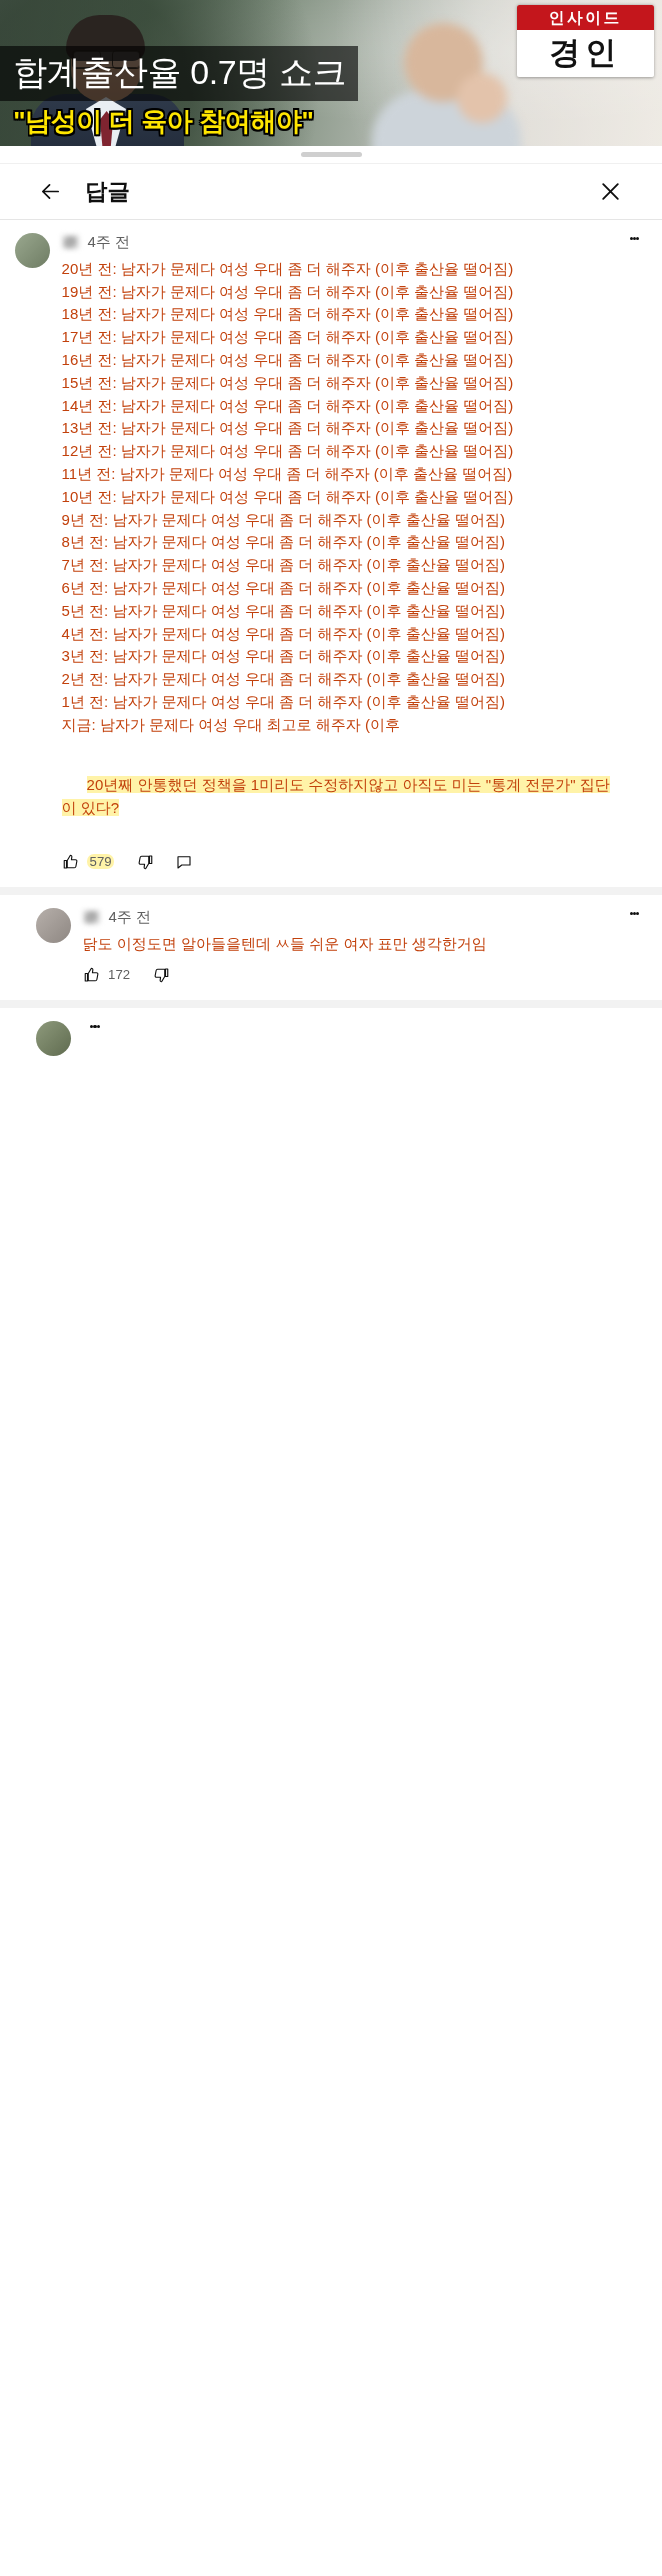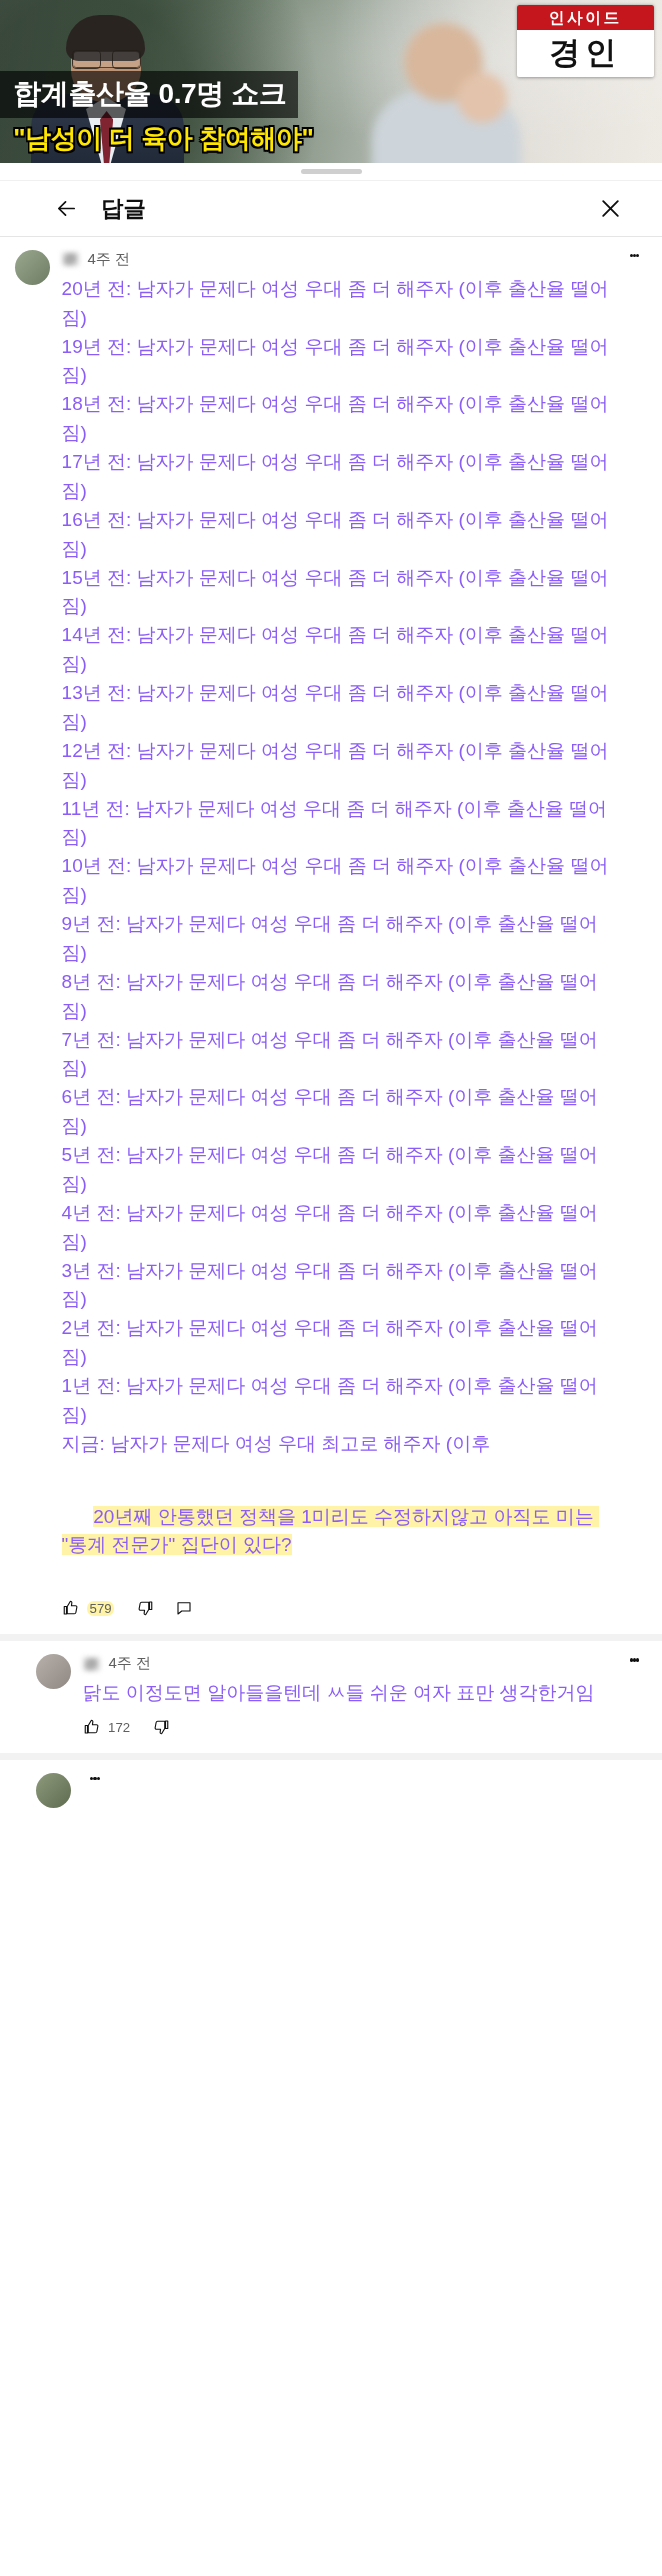--- a/index.html
+++ b/index.html
@@ -7,21 +7,21 @@
     width: 662px;
     background: #ffffff;
     font-family: "Liberation Sans", sans-serif;
   }
   body { width: 662px; }
 
   
   .video {
     position: relative;
     width: 662px;
-    height: 163px;
+    height: 146px;
     overflow: hidden;
     background: #737373;
   }
   .video-bg {
     position: absolute; inset: 0;
     background:
       radial-gradient(ellipse at 72% 35%, rgba(255,255,255,0.22), rgba(255,255,255,0) 55%),
       linear-gradient(100deg, #4c5b50 0%, #566a58 22%, #7d8d7c 40%, #aab2a8 58%, #d6d2ca 78%, #e7e2d9 100%);
   }
   .video-bg::after {
@@ -136,22 +136,22 @@
   
   .cap-wrap {
     position: absolute;
     left: 0; bottom: 3.3px;
     width: 100%;
   }
   .cap1 {
     display: inline-block;
     background: rgba(0,0,0,0.62);
     color: #ffffff;
-    font-size: 28px;
-    font-weight: bold;
+    font-size: 34px;
+    font-weight: normal;
     padding: 4.1px 11.6px 5px 13.2px;
     letter-spacing: -0.4px;
     white-space: nowrap;
     margin-top: 20px;
   }
   .cap2 {
     display: block;
     color: #ffe600;
     font-size: 26px;
     font-weight: bold;
@@ -179,21 +179,20 @@
     background: #cfcfcf;
   }
 
   
   .header {
     height: 55px;
     display: flex;
     align-items: center;
     padding: 0 34px;
     background: #ffffff;
-    margin-left: 16px;
   }
   .header .back {
     width: 33px; height: 33px;
     display: flex; align-items: center; justify-content: center;
     cursor: pointer;
   }
   .header .title {
     flex: 1;
     font-size: 22.4px;
     font-weight: bold;
@@ -235,23 +234,23 @@
     color: #606060;
     font-size: 12.4px;
     filter: blur(2.6px);
     background: #d7d7d7;
     border-radius: 2.5px;
     padding: 0 2.5px;
     white-space: nowrap;
   }
   .c-time { color: #606060; font-size: 15px; }
   .c-text {
-    font-size: 19px;
+    font-size: 15px;
     line-height: 1.52;
-    color: #8b5cf6;
+    color: #c2410c;
     white-space: pre-wrap;
     word-break: break-word;
   }
   .c-text .hl {
     background: #fff3a8;
     box-decoration-break: clone;
     -webkit-box-decoration-break: clone;
   }
   .kebab {
     width: 25px; flex: 0 0 25px;

